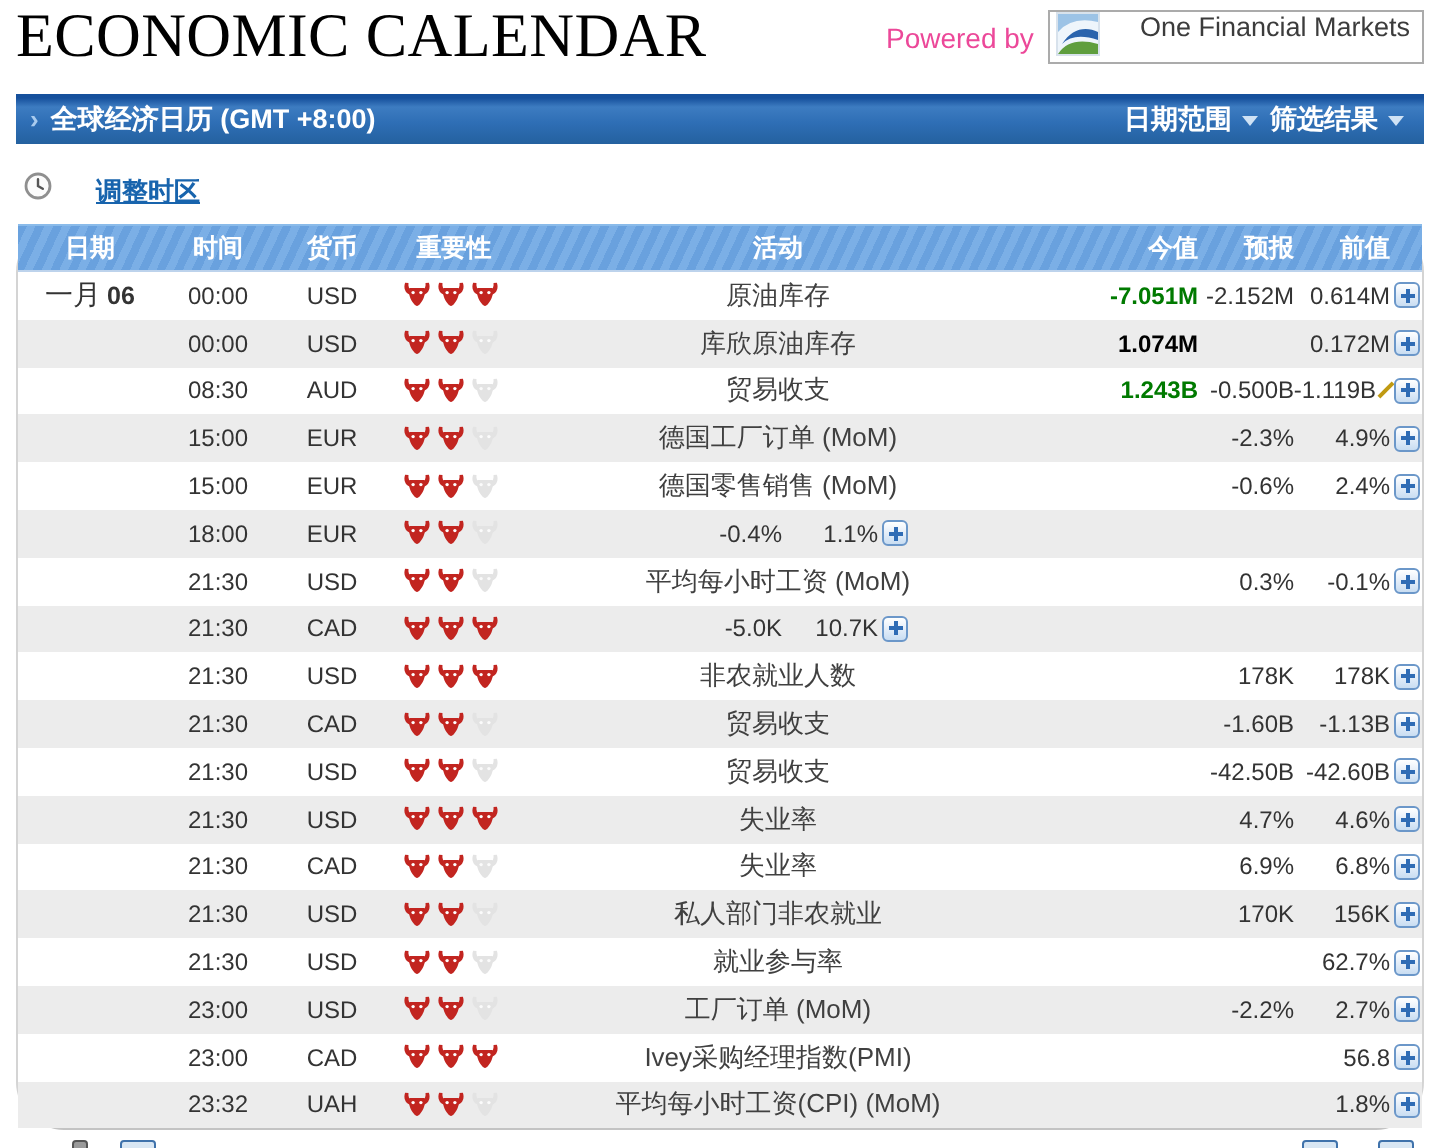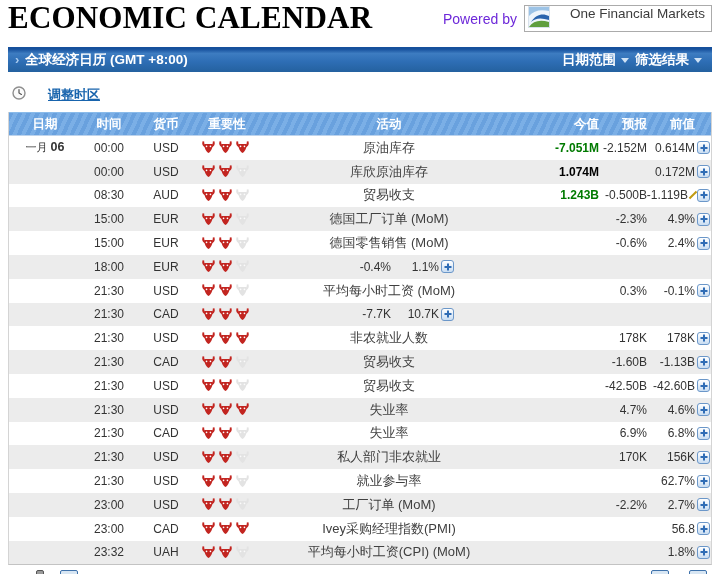--- a/index.html
+++ b/index.html
@@ -5,25 +5,25 @@
   html,body{margin:0;padding:0}
   body{
     width:720px;height:574px;overflow:hidden;position:relative;
     background:#fff;font-family:"Liberation Sans",sans-serif;
     -webkit-font-smoothing:antialiased;
   }
   
   .masthead{position:absolute;left:8px;right:8px;top:0;height:42px}
   .page-title{
     position:absolute;left:0;top:0;
-    font-family:"Liberation Serif",serif;font-weight:700;
+    font-family:"Liberation Serif",serif;font-weight:400;
     font-size:31px;line-height:36px;color:#000;letter-spacing:.2px;white-space:nowrap;
   }
   .powered{position:absolute;right:0;top:5px;display:flex;align-items:center;gap:7px}
-  .powered-label{font-size:14px;color:#6d28d9}
+  .powered-label{font-size:14px;color:#ec4899}
   .logo-box{
     display:flex;gap:20px;height:27px;
     border:1px solid #ababab;background:#fff;padding:0 6px 16px 3px;box-sizing:border-box;
   }
   .logo-text{font-size:13.5px;color:#3c3c3c;white-space:nowrap}
   
   .toolbar{
     position:absolute;left:8px;right:8px;top:47px;height:25px;
     background:linear-gradient(180deg,#16509c 0%,#16509c 8%,#3d7cc1 26%,#2e6eb5 58%,#24619f 100%);
     display:flex;align-items:center;color:#fff;font-weight:bold;font-size:13.5px;
@@ -34,20 +34,21 @@
   .toolbar-menu{display:flex;align-items:center;gap:5px;cursor:pointer;white-space:nowrap}
   .caret{width:0;height:0;border-left:4px solid transparent;border-right:4px solid transparent;border-top:5px solid #cfe2f5;margin-top:2px}
   
   .tz-row{position:absolute;left:12px;top:86px;display:flex;align-items:center;gap:22px}
   .tz-link{font-size:13px;font-weight:bold;color:#1864ad;text-decoration:underline;cursor:pointer}
   
   .cal-table{
     position:absolute;left:8px;top:112px;width:704px;
     border-left:1px solid #d4d4d4;border-right:1px solid #d4d4d4;border-bottom:1px solid #c3c3c3;
     box-sizing:border-box;
+    border-radius:24px;
   }
   .thead{
     height:24px;display:flex;align-items:center;
     background:repeating-linear-gradient(115deg,#69a1de 0 4px,#7bafe6 4px 8px);
     border-top:1px solid #8abbea;border-bottom:1px solid #bdd3ec;box-sizing:border-box;
     color:#fff;font-weight:bold;font-size:12.5px;
   }
   .row{display:flex;align-items:center;height:23.8px;font-size:12px;color:#333;background:#fff}
   .row:nth-child(even){background:#ececec}
   .col-date{width:72px;text-align:center;white-space:nowrap}
@@ -56,21 +57,21 @@
   .col-imp{width:64px}
   .thead .col-imp{text-align:center}
   .row .col-imp{display:flex;align-items:center;gap:2px;padding-left:6px;box-sizing:border-box}
   .col-act{flex:1;text-align:center;padding-left:4px;white-space:nowrap;overflow:hidden}
   .col-actual{width:84px;text-align:right;font-weight:bold;color:#000;white-space:nowrap}
   .col-actual.green{color:#007a00}
   .col-fc{width:48px;text-align:right;white-space:nowrap}
   .col-prev{width:48px;display:flex;align-items:center;justify-content:flex-end;gap:3px;white-space:nowrap}
   .col-plus{width:16px;display:flex;justify-content:flex-end;padding-right:1px;box-sizing:border-box}
   .thead .col-actual{font-weight:bold;color:#fff}
-  .dm{font-size:11px}
+  .dm{font-size:14px}
   .dd{font-weight:bold;font-size:12.5px;margin-left:3px}
   .act-link{color:#404040;text-decoration:none;font-size:13px;cursor:pointer}
   
   .bull{width:15px;height:13px;display:inline-block}
   .bull.red .b{fill:#c22520}
   .bull.red .e{fill:#fff}
   .bull.gray .b{fill:#e3e3e3}
   .bull.gray .e{fill:#fbfbfb}
   
   .plus-icon{
@@ -437,21 +438,21 @@
           </svg>
           <svg class="bull red" viewBox="0 0 16 14">
             <path class="b" d="M1.6.4C.6 3.2 1.6 6 4.4 6.9L5.2 4.7C3.8 4.1 3.2 2.4 3.4.5Z"></path>
             <path class="b" d="M14.4.4C15.4 3.2 14.4 6 11.6 6.9L10.8 4.7C12.2 4.1 12.8 2.4 12.6.5Z"></path>
             <path class="b" d="M3.9 3.2L12.1 3.2C12.9 5.8 11.7 9.4 9.7 11.7C9.1 12.4 8.6 12.9 8 12.9C7.4 12.9 6.9 12.4 6.3 11.7C4.3 9.4 3.1 5.8 3.9 3.2Z"></path>
             <circle class="e" cx="5.9" cy="5.7" r=".9"></circle>
             <circle class="e" cx="10.1" cy="5.7" r=".9"></circle>
           </svg>
         </span>
     <span class="col-actual"></span>
-    <span class="col-fc">-7.7K</span>
+    <span class="col-fc">-5.0K</span>
     <span class="col-prev">
           <span class="prev-text">10.7K</span>
         </span>
     <span class="col-plus">
           <span class="plus-icon"></span>
         </span>
   </div>
 
   <div class="row">
     <span class="col-date"><span class="dm"></span><span class="dd"></span></span>

